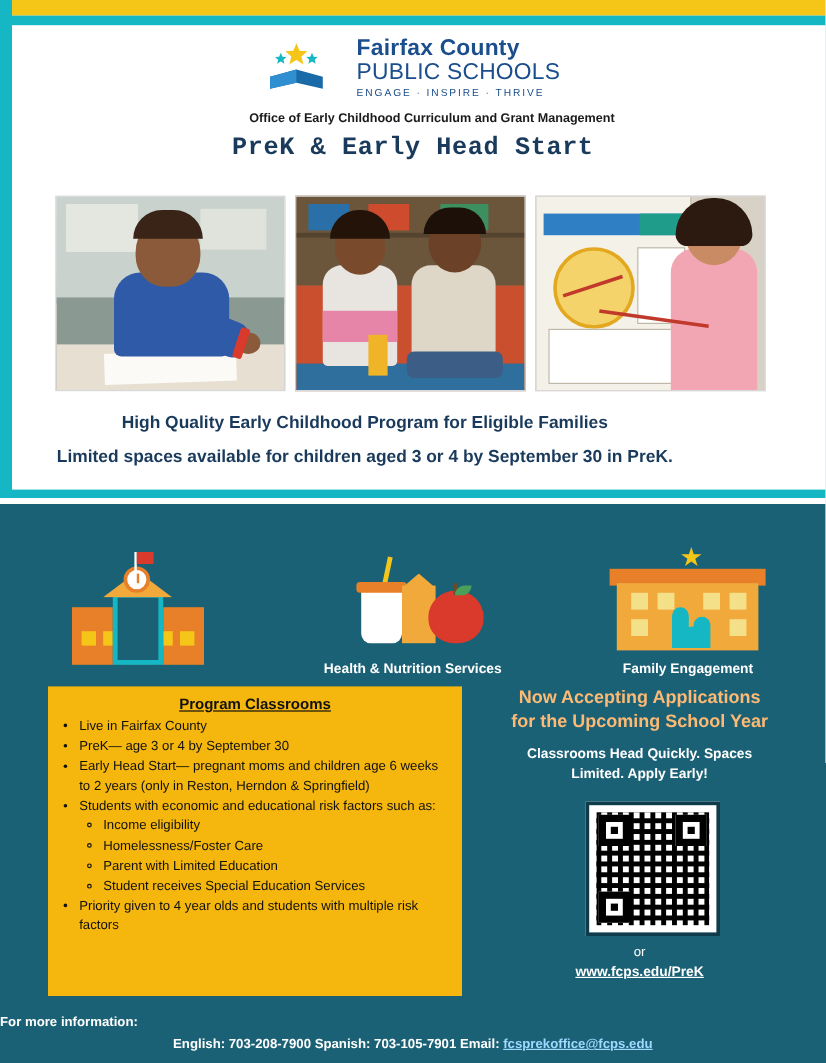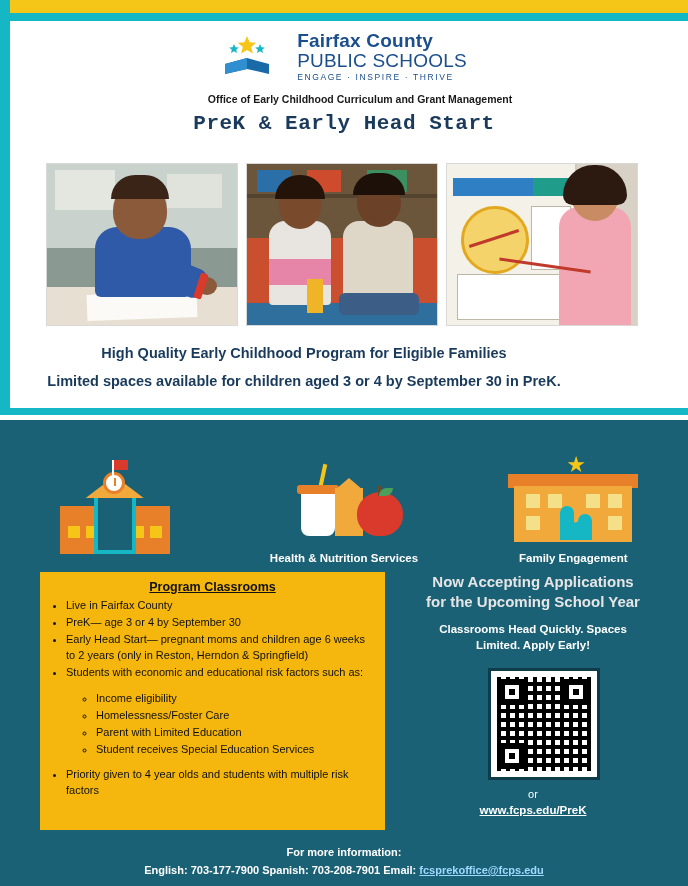--- a/index.html
+++ b/index.html
@@ -273,32 +273,32 @@
   }
   .elig-list {
     margin: 0;
     padding: 0 10px 0 26px;
     font-size: 11px;
     line-height: 1.45;
     color: #111;
   }
   .elig-list li { margin-bottom: 1px; }
   .sub-list {
-    margin: 10px;
+    margin: 0;
     padding-left: 20px;
     list-style-type: circle;
   }
   
   .accept-head {
     position: absolute;
     top: 152px;
     left: 395px;
     width: 276px;
     text-align: center;
-    color: #e5e5e5;
+    color: #fdba74;
     font-weight: bold;
     font-size: 15px;
     line-height: 1.35;
   }
   .accept-sub {
     position: absolute;
     top: 202px;
     left: 395px;
     width: 276px;
     text-align: center;
@@ -361,21 +361,20 @@
     font-size: 11.5px;
     font-weight: bold;
     text-decoration: underline;
   }
   
   .footer-info {
     position: absolute;
     top: 426px;
     left: 0;
     width: 688px;
-    text-align: center;
     color: #ffffff;
     font-weight: bold;
     font-size: 11px;
   }
   .footer-contact {
     position: absolute;
     top: 444px;
     left: 0;
     width: 688px;
     text-align: center;
@@ -569,16 +568,16 @@
         <div class="qr-eye tr"></div>
         <div class="qr-eye bl"></div>
       </div>
     </div>
 
     <div class="qr-or">or</div>
     <div class="qr-url">www.fcps.edu/PreK</div>
 
     <div class="footer-info">For more information:</div>
     <div class="footer-contact">
-      <span>English: 703-177-7900 Spanish: 703-208-7901 Email: </span><span class="mail">fcsprekoffice@fcps.edu</span>
+      <span>English: 703-208-7900 Spanish: 703-105-7901 Email: </span><span class="mail">fcsprekoffice@fcps.edu</span>
     </div>
   </div>
 </div>
 
 </body></html>

